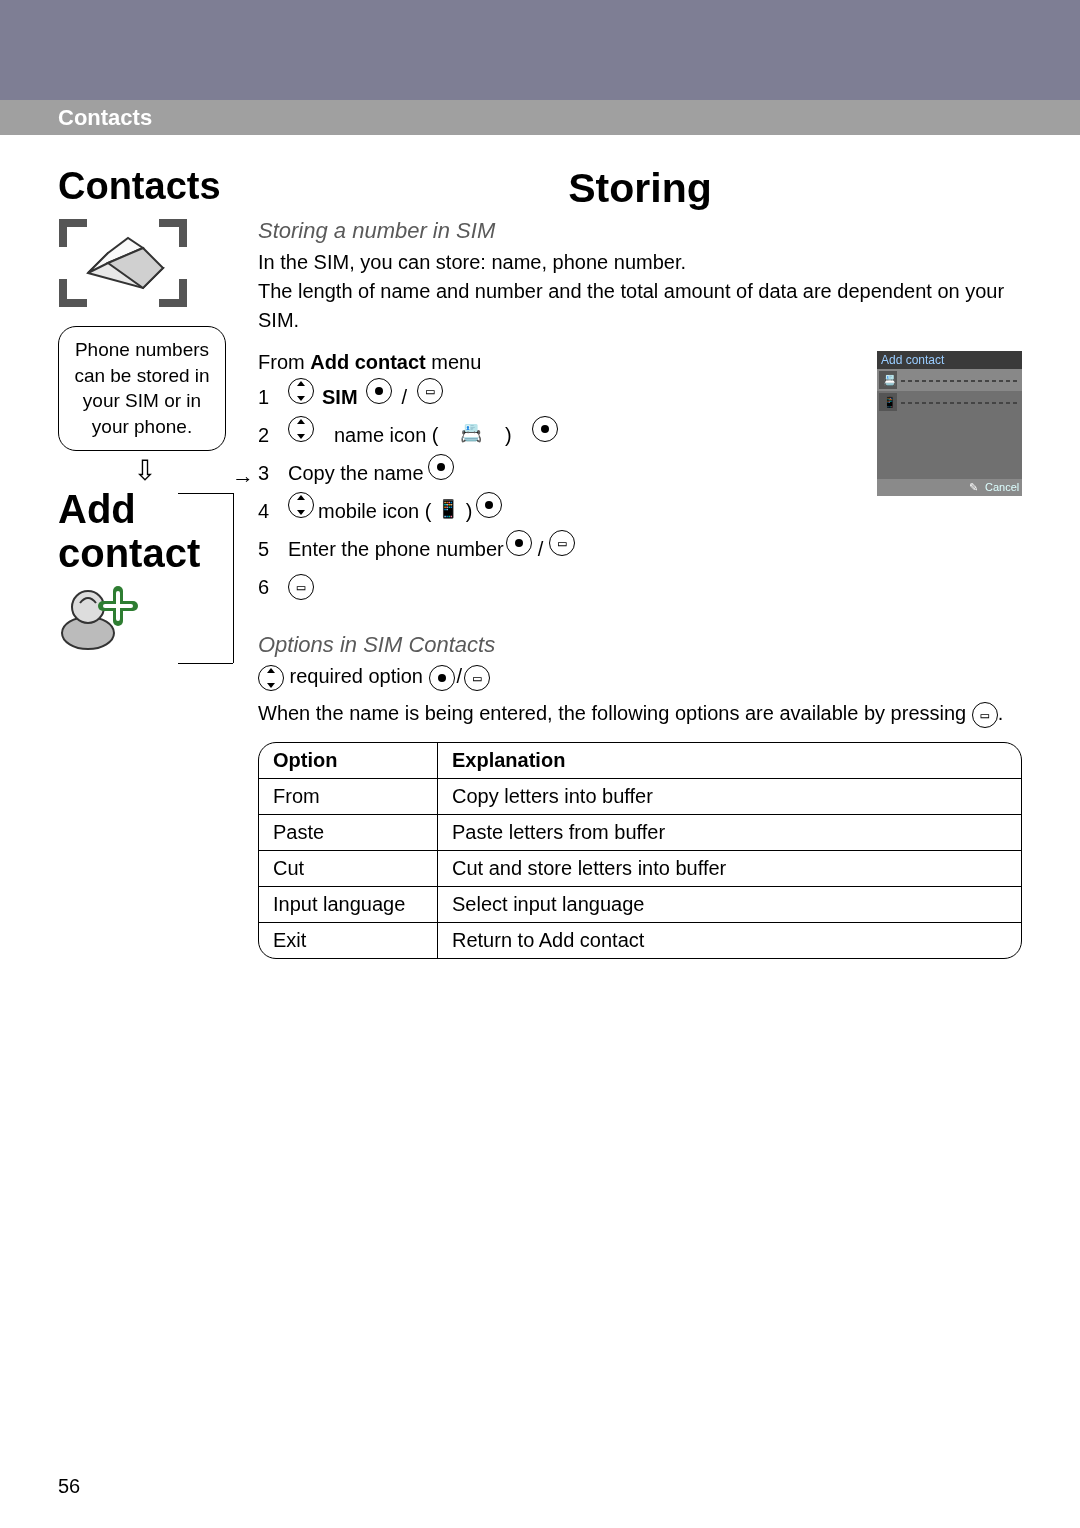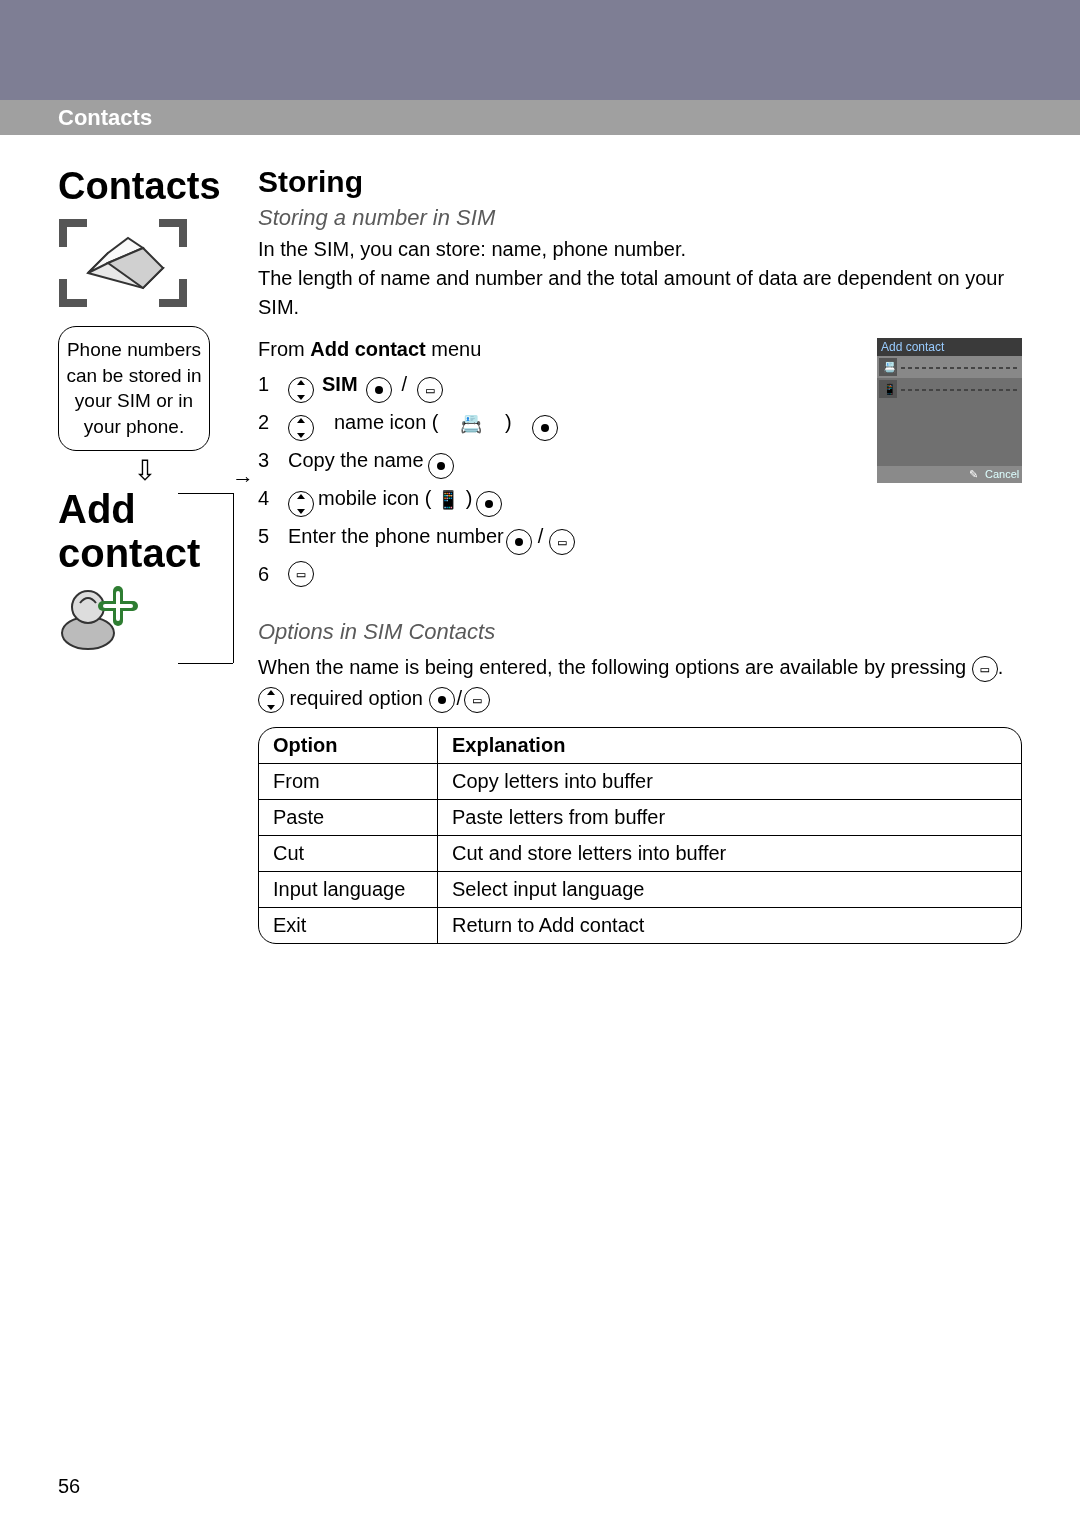--- a/index.html
+++ b/index.html
@@ -46,21 +46,21 @@
   .contacts-icon-box {
     width: 130px;
     height: 90px;
     margin: 6px 0 18px 0;
     position: relative;
   }
   .contacts-icon-box svg { width: 130px; height: 90px; }
   .side-note {
     border: 1.5px solid #000;
     border-radius: 18px;
-    padding: 10px 0;
+    padding: 10px 8px;
     font-size: 19px;
     line-height: 1.35;
     text-align: center;
     width: 150px;
   }
   .down-arrow {
     text-align: center;
     font-size: 28px;
     line-height: 1;
     margin: 6px 0 2px 0;
@@ -83,23 +83,24 @@
     pointer-events: none;
   }
   .arrow-to-steps {
     position: absolute;
     left: 232px;
     top: 328px;
     font-size: 22px;
   }
   .h2 {
     font-family: "Comic Sans MS", cursive, sans-serif;
-    font-size: 30px;
+    font-size: 41px;
     font-weight: bold;
     margin: 0 0 6px 0;
+    text-align: center;
   }
   .h3 {
     font-style: italic;
     font-weight: normal;
     font-size: 22px;
     color: #5a5a5a;
     margin: 6px 0 4px 0;
   }
   .body-text { font-size: 20px; line-height: 1.45; }
   .from-line { font-size: 20px; margin: 16px 0 4px 0; }
@@ -178,21 +179,21 @@
     border-right: 1px solid #000;
     width: 150px;
     white-space: nowrap;
   }
   .page-num {
     position: absolute;
     left: 58px;
     bottom: 30px;
     font-size: 20px;
   }
-  .inline-icon { display:inline-flex; align-items:flex-end; }
+  .inline-icon { display:inline-flex; align-items:flex-start; }
 </style>
 </head>
 <body>
 
 <div class="top-band"></div>
 <div class="header-band">
   <span>Contacts</span>
 </div>
 
 <div class="page">
@@ -334,25 +335,25 @@
             <span class="num">6</span>
             <span class="inline-icon" style="gap: 4px; flex-wrap: wrap;">
               <span class="btn-icon menu">▭</span>
             </span>
           </li>
         </ol>
     </div>
 
     <div class="h3" style="margin-top:26px;">Options in SIM Contacts</div>
 
+    <div class="options-text" style="margin-top:2px;">
+      <span class="nav-icon"></span><span> required option </span><span class="btn-icon dot"></span><span class="slash">/</span><span class="btn-icon menu">▭</span>
+    </div>
     <div class="options-text">
       <span>When the name is being entered, the following options are available by pressing </span><span class="btn-icon menu">▭</span><span>.</span>
-    </div>
-    <div class="options-text" style="margin-top:2px;">
-      <span class="nav-icon"></span><span> required option </span><span class="btn-icon dot"></span><span class="slash">/</span><span class="btn-icon menu">▭</span>
     </div>
 
     <table class="opts">
       <thead>
         <tr>
           <th>Option</th>
           <th>Explanation</th>
         </tr>
       </thead>
       <tbody id="opts-body">

